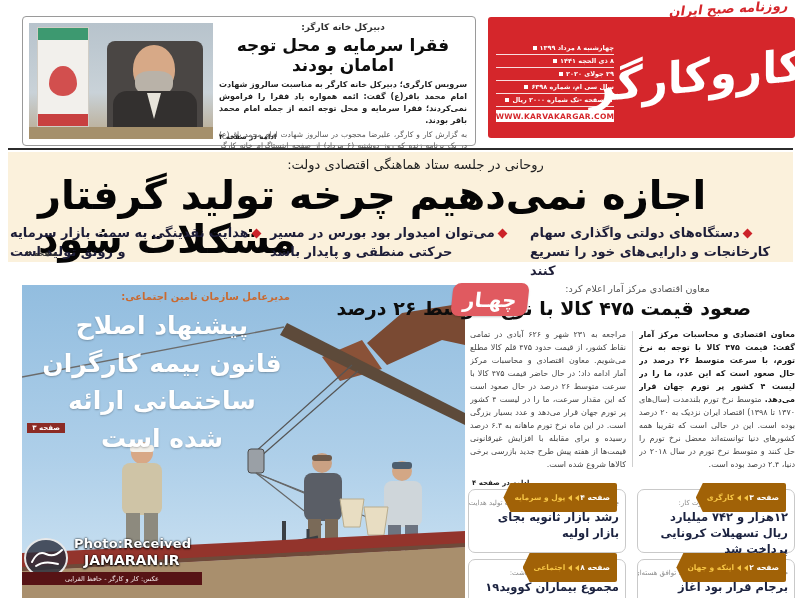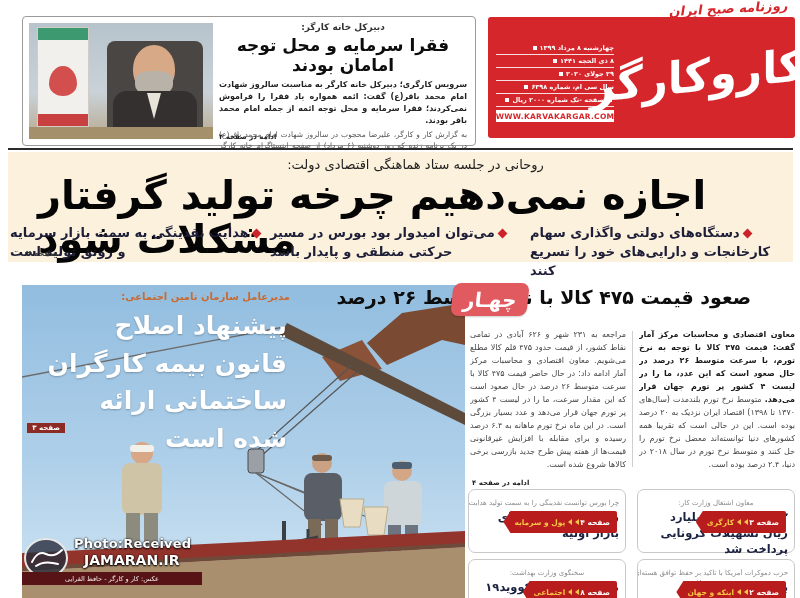--- a/index.html
+++ b/index.html
@@ -53,21 +53,21 @@
   .b-right { right:8px; }
   .b-mid { right:268px; }
   .b-left { right:528px; }
   .band-pageref { position:absolute; left:18px; bottom:4px; font-size:8px; font-weight:bold; color:#333; }
 
   
   .photo-box { position:absolute; left:22px; top:285px; width:443px; height:313px; overflow:hidden;
                background:linear-gradient(180deg,#92bddf 0%,#aecfe9 55%,#cfe4f3 100%);padding-left:27px; }
   .ph-svg { position:absolute; left:0; top:0; }
   .ph-kicker { position:absolute; right:175px; top:6px; font-size:10px; font-weight:bold; color:#c96a31; direction:rtl; }
-  .ph-headline { position:absolute; right:178px; top:22px; width:250px; text-align:right; direction:rtl;
+  .ph-headline { position:absolute; right:178px; top:22px; width:250px; text-align:center; direction:rtl;
                  color:#fff; font-size:25px; font-weight:900; line-height:1.5; text-shadow:0 1px 2px rgba(0,0,0,.25); }
   .ph-pageref { position:absolute; right:400px; top:138px; background:#8c2b25; color:#fff; font-size:7px; font-weight:bold; padding:1px 5px; direction:rtl; white-space:nowrap; }
   .wm { position:absolute; left:0; bottom:6px; width:240px; height:56px; }
   .wm-logo { position:absolute; left:2px; top:2px; width:44px; height:40px; background:rgba(40,45,60,.8); border:2px solid #e8e8e8; border-radius:50%; }
   .wm-logo svg { position:absolute; left:4px; top:6px; }
   .wm-photo { position:absolute; left:52px; top:0px; color:#fff; font-size:13px; font-weight:900;
               text-shadow:0 0 2px #000,0 1px 2px #000; letter-spacing:.2px; }
   .wm-site { position:absolute; left:62px; top:16px; color:#fff; font-size:14px; font-weight:900;
              text-shadow:0 0 2px #000,0 1px 2px #000; }
   .wm-strip { position:absolute; left:0px; top:36px; width:180px; height:13px; background:#571315;
@@ -87,23 +87,23 @@
   .col-l { left:0; }
   .col-div { position:absolute; right:162px; top:2px; bottom:2px; width:1px; background:#cfcfcf; }
   .stats-lead { font-weight:bold; color:#1a1a1a; }
   .stats-cont { position:absolute; left:2px; bottom:-8px; font-size:7px; font-weight:bold; color:#222; }
 
   
   .grid { position:absolute; left:468px; top:483px; width:327px; height:200px; }
   .nbox { position:absolute; width:158px; height:64px; background:#fff; border:1px solid #c9c9c9; border-radius:7px; }
   .nb-r1r { right:0; top:6px; }  .nb-r1l { left:0; top:6px; }
   .nb-r2r { right:0; top:76px; } .nb-r2l { left:0; top:76px; }
-  .tab { position:absolute; top:-7px; right:8px; height:22px; background:#b91c1c; border-radius:2px;
+  .tab { position:absolute; top:-7px; right:8px; height:29px; background:#a16207; border-radius:2px;
          display:flex; align-items:center; gap:3px; padding:0 7px 0 11px;
-         clip-path:polygon(7px 0,100% 0,100% 100%,7px 100%,0 50%);margin-top:28px; }
+         clip-path:polygon(7px 0,100% 0,100% 100%,7px 100%,0 50%); }
   .tab-section { color:#f6c544; font-size:7.5px; font-weight:bold; direction:rtl; white-space:nowrap; }
   .tab-page { color:#ffffff; font-size:7.5px; font-weight:bold; direction:rtl; white-space:nowrap; }
   .chev { width:0; height:0; border-top:3.5px solid transparent; border-bottom:3.5px solid transparent; border-right:4.5px solid #f6c544; }
   .chev2 { margin-right:-2px; }
   .nb-kicker { margin-top:9px; text-align:center; font-size:7px; color:#8a8a8a; direction:rtl;
                white-space:nowrap; overflow:hidden; padding:0 6px; }
   .nb-headline { font-size:11.5px; font-weight:800; color:#1c2340; direction:rtl;
                  line-height:1.4; margin-top:2px; padding:0 6px; }
 </style>
 </head>
@@ -229,20 +229,21 @@
           </svg>
       </div>
       <div class="wm-photo">Photo:Received</div>
       <div class="wm-site">JAMARAN.IR</div>
       <div class="wm-strip">عکس: کار و کارگر - حافظ القرایی</div>
     </div>
   </div>
 
   <div class="stats">
     <div class="stats-badge">چهـار</div>
+    <div class="stats-kicker">معاون اقتصادی مرکز آمار اعلام کرد:</div>
     <div class="stats-headline">صعود قیمت ۴۷۵ کالا با نرخ متوسط ۲۶ درصد</div>
     <div class="stats-cols">
       <div class="stats-col col-r"><span class="stats-lead">معاون اقتصادی و محاسبات مرکز آمار گفت: قیمت ۴۷۵ کالا با توجه به نرخ تورم، با سرعت متوسط ۲۶ درصد در حال صعود است که این عدد، ما را در لیست ۴ کشور پر تورم جهان قرار می‌دهد.</span> <span>متوسط نرخ تورم بلندمدت (سال‌های ۱۳۷۰ تا ۱۳۹۸) اقتصاد ایران نزدیک به ۲۰ درصد بوده است. این در حالی است که تقریبا همه کشورهای دنیا توانسته‌اند معضل نرخ تورم را حل کنند و متوسط نرخ تورم در سال ۲۰۱۸ در دنیا، ۲.۴ درصد بوده است.</span></div>
       <div class="col-div"></div>
       <div class="stats-col col-l">مراجعه به ۲۳۱ شهر و ۶۲۶ آبادی در تمامی نقاط کشور، از قیمت حدود ۴۷۵ قلم کالا مطلع می‌شویم. معاون اقتصادی و محاسبات مرکز آمار ادامه داد: در حال حاضر قیمت ۴۷۵ کالا با سرعت متوسط ۲۶ درصد در حال صعود است که این مقدار سرعت، ما را در لیست ۴ کشور پر تورم جهان قرار می‌دهد و عدد بسیار بزرگی است. در این ماه نرخ تورم ماهانه به ۶.۴ درصد رسیده و برای مقابله با افزایش غیرقانونی قیمت‌ها از هفته پیش طرح جدید بازرسی برخی کالاها شروع شده است.</div>
     </div>
     <div class="stats-cont">ادامه در صفحه ۴</div>
   </div>
 
   <div class="grid">

